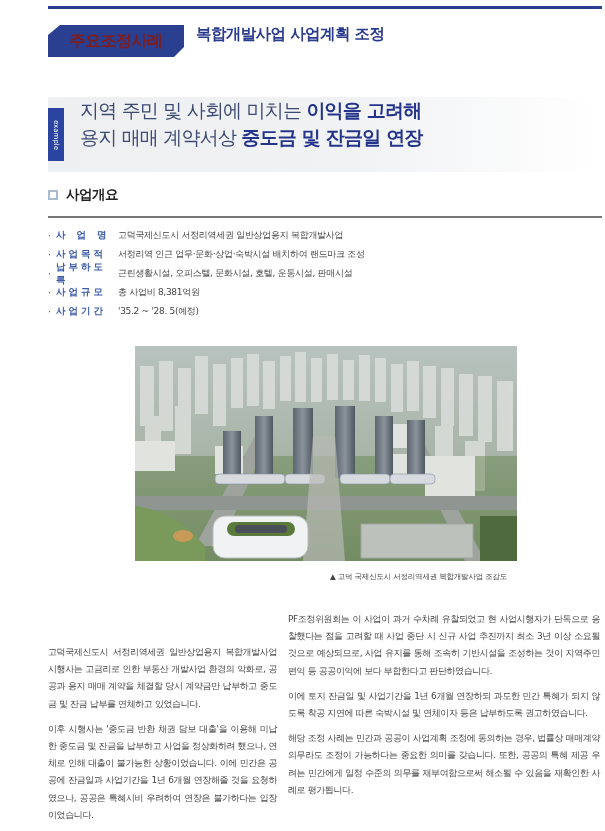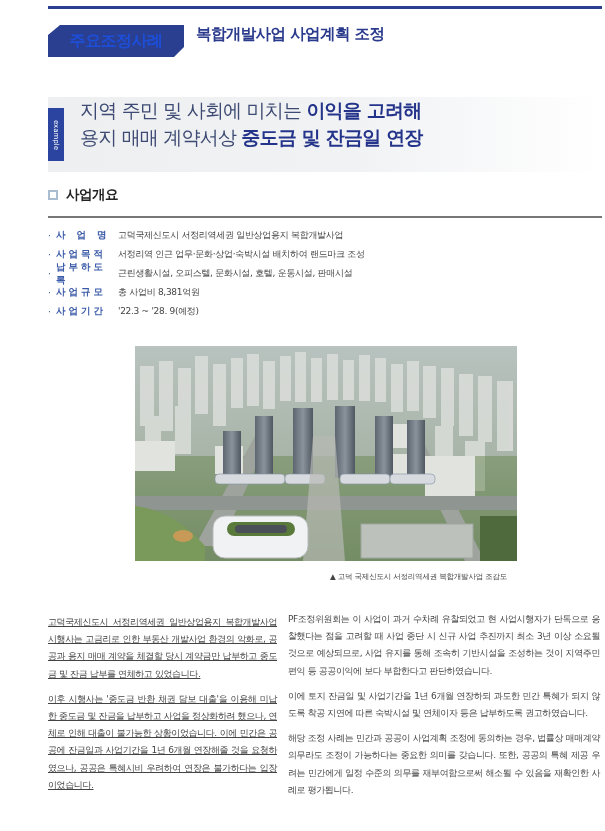--- a/index.html
+++ b/index.html
@@ -3,21 +3,21 @@
 <meta charset="utf-8">
 <style>
   * { box-sizing: border-box; margin: 0; padding: 0; }
   html, body { width: 605px; height: 831px; background: #ffffff; overflow: hidden; }
   body { position: relative; font-family: "DejaVu Sans", "Liberation Sans", sans-serif; color: #333; }
 
   .top-rule { position: absolute; left: 48px; top: 6px; width: 554px; height: 3px; background: #2a3f8f; }
 
   .badge { position: absolute; left: 48px; top: 25px; width: 136px; height: 32px; }
   .badge svg { position: absolute; left: 0; top: 0; }
-  .badge-text { position: absolute; left: 0; top: 0; width: 136px; height: 32px; line-height: 32px; text-align: center; color: #1d4ed8; font-weight: bold; font-size: 16px; letter-spacing: -0.5px; }
+  .badge-text { position: absolute; left: 0; top: 0; width: 136px; height: 32px; line-height: 32px; text-align: center; color: #7f1d1d; font-weight: bold; font-size: 16px; letter-spacing: -0.5px; }
 
   .main-title { position: absolute; left: 196px; top: 24px; font-size: 15.5px; font-weight: bold; color: #2a3a8c; line-height: 20px; letter-spacing: -0.6px; }
 
   .example-box { position: absolute; left: 48px; top: 97px; width: 554px; height: 75px;
     background: linear-gradient(to right, #eeeff1 0%, #f1f2f4 55%, #ffffff 100%); }
   .example-tag { position: absolute; left: 48px; top: 108px; width: 16px; height: 53px; background: #2b44a0; }
   .example-tag span { position: absolute; left: 50%; top: 50%; transform: translate(-50%,-50%) rotate(90deg); color: #fff; font-size: 7px; white-space: nowrap; }
   .example-text { position: absolute; left: 80px; top: 97px; font-size: 19px; line-height: 27px; color: #3d4a73; letter-spacing: -0.8px; }
   .example-text b { color: #24348a; font-weight: bold; }
 
@@ -30,21 +30,21 @@
   .info-row { display: flex; height: 19px; align-items: center; font-size: 9px; }
   .info-dot { width: 8px; color: #3a5aa8; }
   .info-label { width: 62px; color: #3a5aa8; font-weight: bold; font-size: 9.5px; letter-spacing: 3px; }
   .info-value { color: #444; letter-spacing: -0.3px; }
 
   .figure { position: absolute; left: 135px; top: 346px; width: 382px; height: 215px; overflow: hidden; background: #c9cfca; }
   .caption { position: absolute; left: 330px; top: 572px; font-size: 7.5px; color: #444; letter-spacing: -0.2px; text-align: right; }
 
   .col { position: absolute; font-size: 9px; line-height: 17.2px; color: #444; letter-spacing: -0.4px; }
   .col p { margin-bottom: 8px; text-align: justify; }
-  .col-left { left: 48px; top: 614px; width: 229px; text-decoration: underline; }
+  .col-left { left: 48px; top: 644px; width: 229px; }
   .col-right { left: 288px; top: 611px; width: 312px; }
 </style>
 </head>
 <body>
 
 <div class="top-rule"></div>
 
 <div class="badge">
   <svg width="136" height="32" viewBox="0 0 136 32">
     <polygon points="12,0 136,0 136,22 126,32 0,32 0,10" fill="#2a3f8f"></polygon>
@@ -88,21 +88,21 @@
     <span class="info-value">근린생활시설, 오피스텔, 문화시설, 호텔, 운동시설, 판매시설</span>
   </div>
   <div class="info-row">
     <span class="info-dot">·</span>
     <span class="info-label">사업규모</span>
     <span class="info-value">총 사업비 8,381억원</span>
   </div>
   <div class="info-row">
     <span class="info-dot">·</span>
     <span class="info-label">사업기간</span>
-    <span class="info-value">'22.3 ~ '28. 9(예정)</span>
+    <span class="info-value">'35.2 ~ '28. 5(예정)</span>
   </div>
 </div>
 
 <div class="figure">
   <svg width="382" height="215" viewBox="0 0 382 215">
     <defs>
       <linearGradient id="sky" x1="0" y1="0" x2="0" y2="1">
         <stop offset="0" stop-color="#b8c2bf"></stop>
         <stop offset="0.5" stop-color="#a9b5a8"></stop>
         <stop offset="1" stop-color="#7d8f72"></stop>

